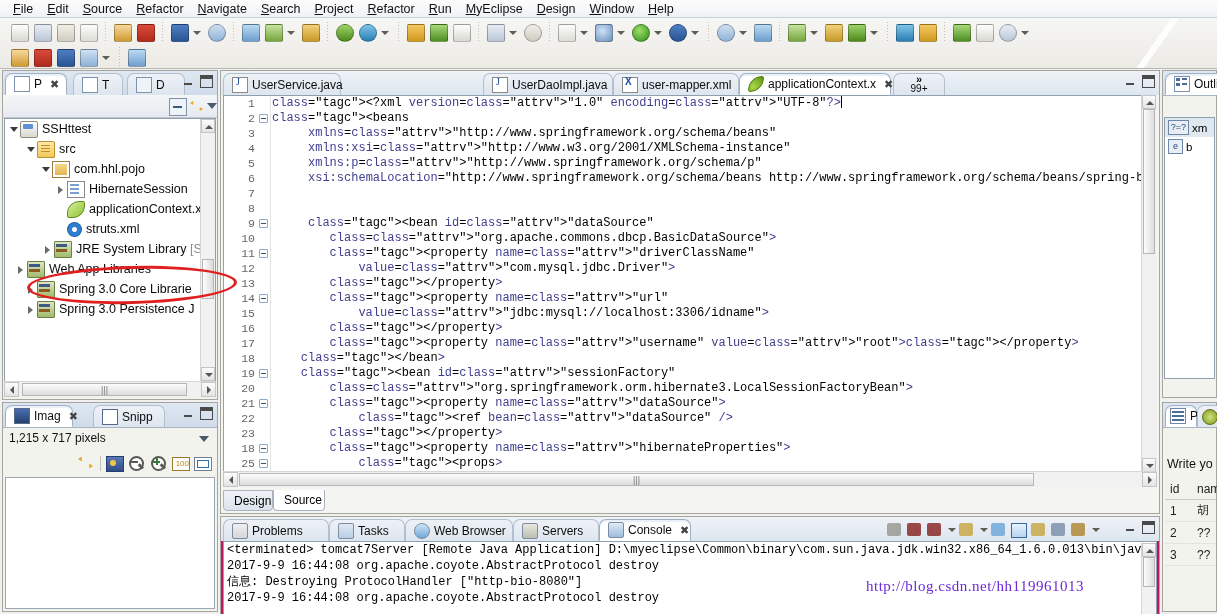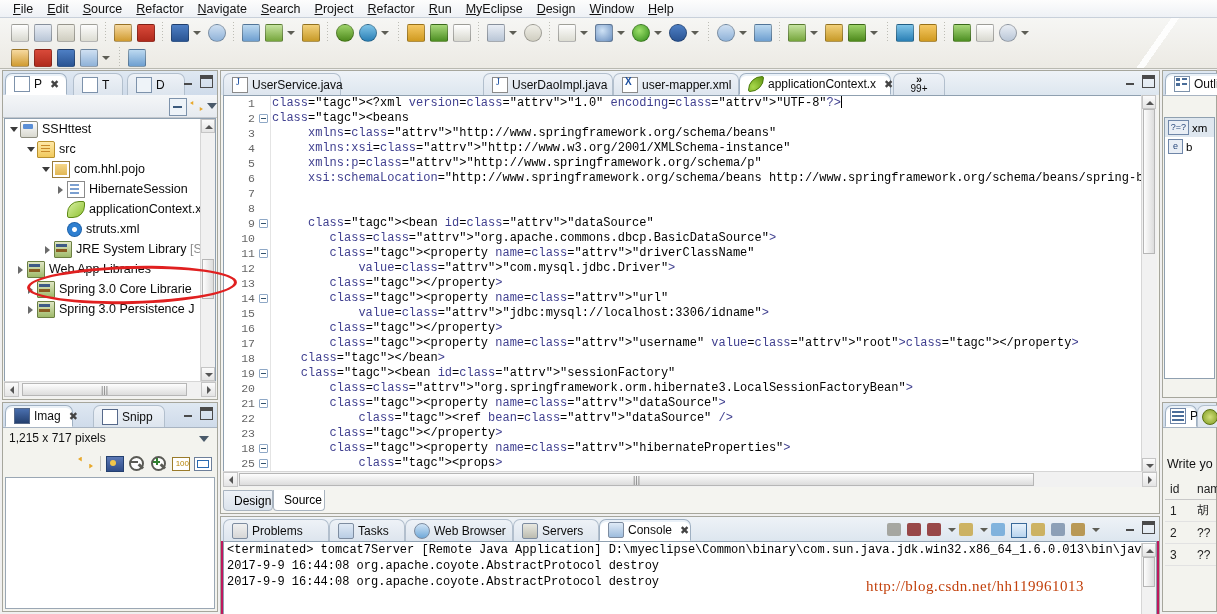--- a/index.html
+++ b/index.html
@@ -187,21 +187,21 @@
   #console{left:220px;top:516px;width:940px;height:124px;background:#be185d;}
   #cs-tabs{position:absolute;left:0;top:0;right:0;height:24px;
     background:linear-gradient(#eef2f7,#dde6ef);}
   .cs-body{position:absolute;left:2px;right:2px;top:24px;bottom:0;background:#fff;
     border:1px solid #8fa0b0;box-sizing:border-box;overflow:hidden;}
   .cs-line{font-family:"Liberation Mono",monospace;font-size:12px;line-height:16px;
     white-space:pre;color:#000;padding-left:3px;}
   .cs-tools{position:absolute;right:60px;top:2px;height:20px;display:flex;align-items:center;gap:3px;}
   .csb{width:17px;height:17px;display:inline-block;position:relative;}
   .watermark{position:absolute;left:866px;top:578px;font-family:"Liberation Serif",serif;
-    font-size:15px;color:#c2410c;letter-spacing:.5px;pointer-events:none;z-index:25;white-space:nowrap;}
+    font-size:15px;color:#6d28d9;letter-spacing:.5px;pointer-events:none;z-index:25;white-space:nowrap;}
 
   .minmax{position:absolute;right:4px;top:4px;display:flex;gap:5px;}
   .mm{width:13px;height:13px;position:relative;}
   .mm.min:after{content:"";position:absolute;left:2px;top:8px;width:8px;height:2px;background:#4a4a4a;}
   .mm.max{border:1px solid #4a4a4a;box-sizing:border-box;}
   .mm.max:after{content:"";position:absolute;left:0;top:0;right:0;height:3px;background:#4a4a4a;}
   .vmenu{width:0;height:0;border-left:5px solid transparent;border-right:5px solid transparent;
     border-top:6px solid #4a5a6a;}
 </style>
 </head>
@@ -729,20 +729,21 @@
         </span>
         <span class="arrow" style="margin:0;width:9px;"></span>
       </div>
     <div class="minmax">
       <div class="mm min"></div>
       <div class="mm max"></div>
     </div>
     <div class="cs-body" id="cs-out">
         <div class="cs-line">&lt;terminated&gt; tomcat7Server [Remote Java Application] D:\myeclipse\Common\binary\com.sun.java.jdk.win32.x86_64_1.6.0.013\bin\javaw.exe (2017-9-9 下午4:43:</div>
         <div class="cs-line">2017-9-9 16:44:08 org.apache.coyote.AbstractProtocol destroy</div>
+        <div class="cs-line">信息: Destroying ProtocolHandler ["http-bio-8080"]</div>
         <div class="cs-line">2017-9-9 16:44:08 org.apache.coyote.AbstractProtocol destroy</div>
       </div>
     <div class="vsb" style="right:3px;top:26px;bottom:2px;width:14px;">
       <div class="up"></div>
       <div class="thumb" style="top:14px;height:30px;"></div>
       <div class="dn"></div>
     </div>
   </div>
 
   <div class="watermark">http://blog.csdn.net/hh119961013</div>

